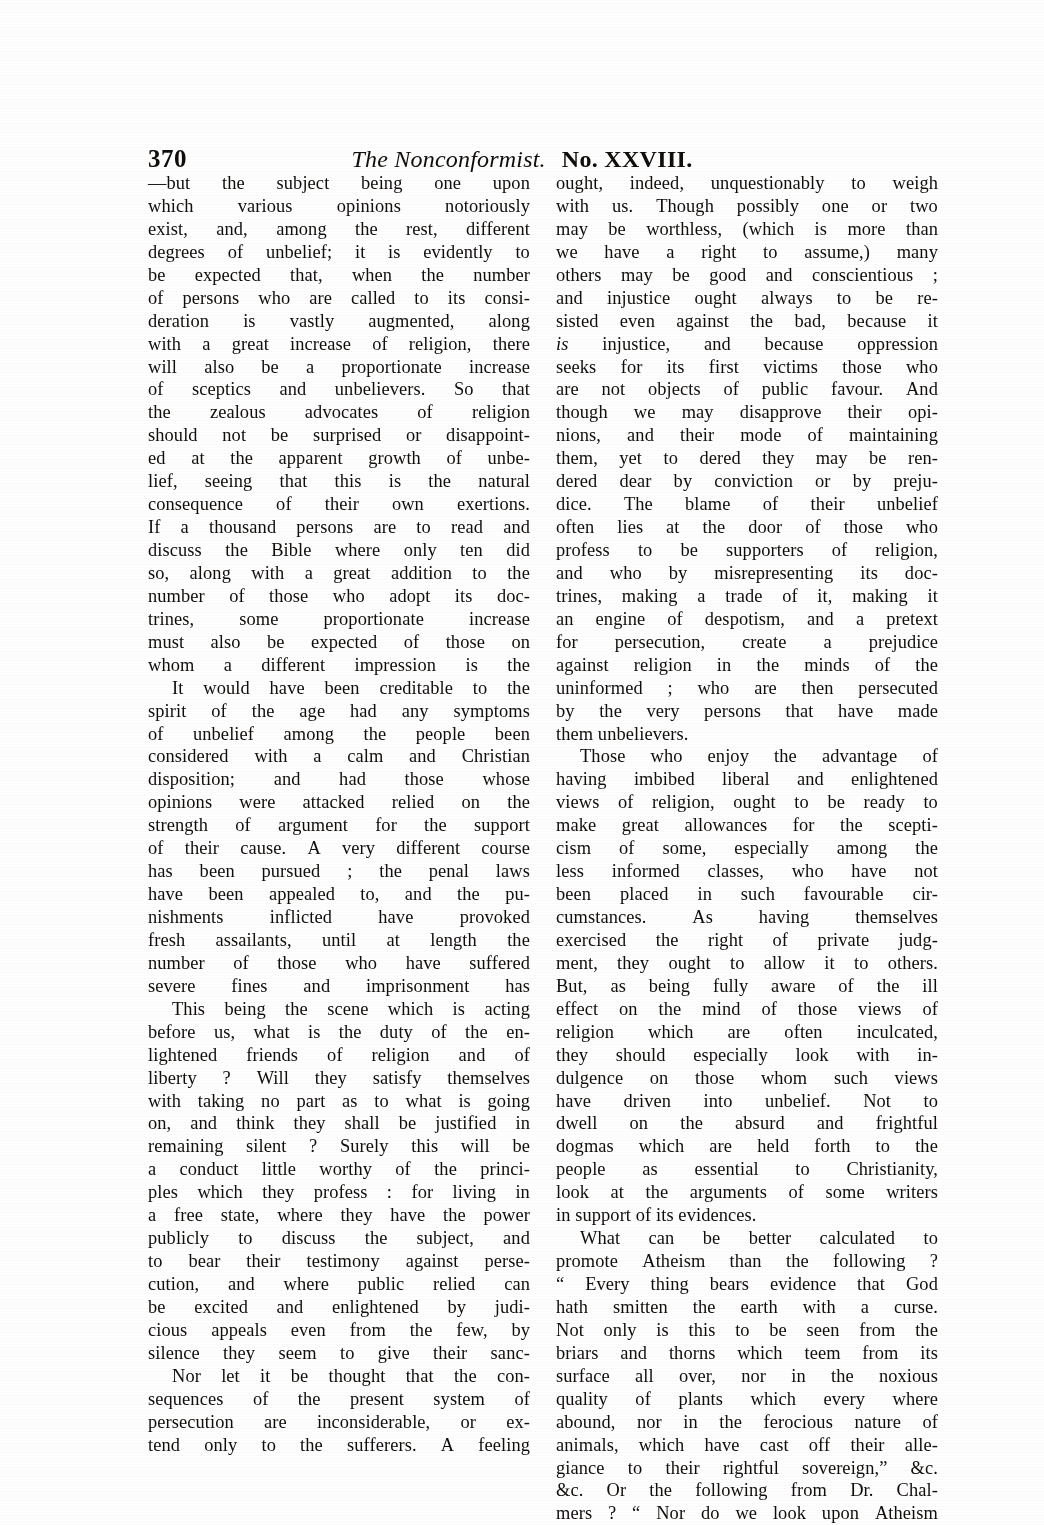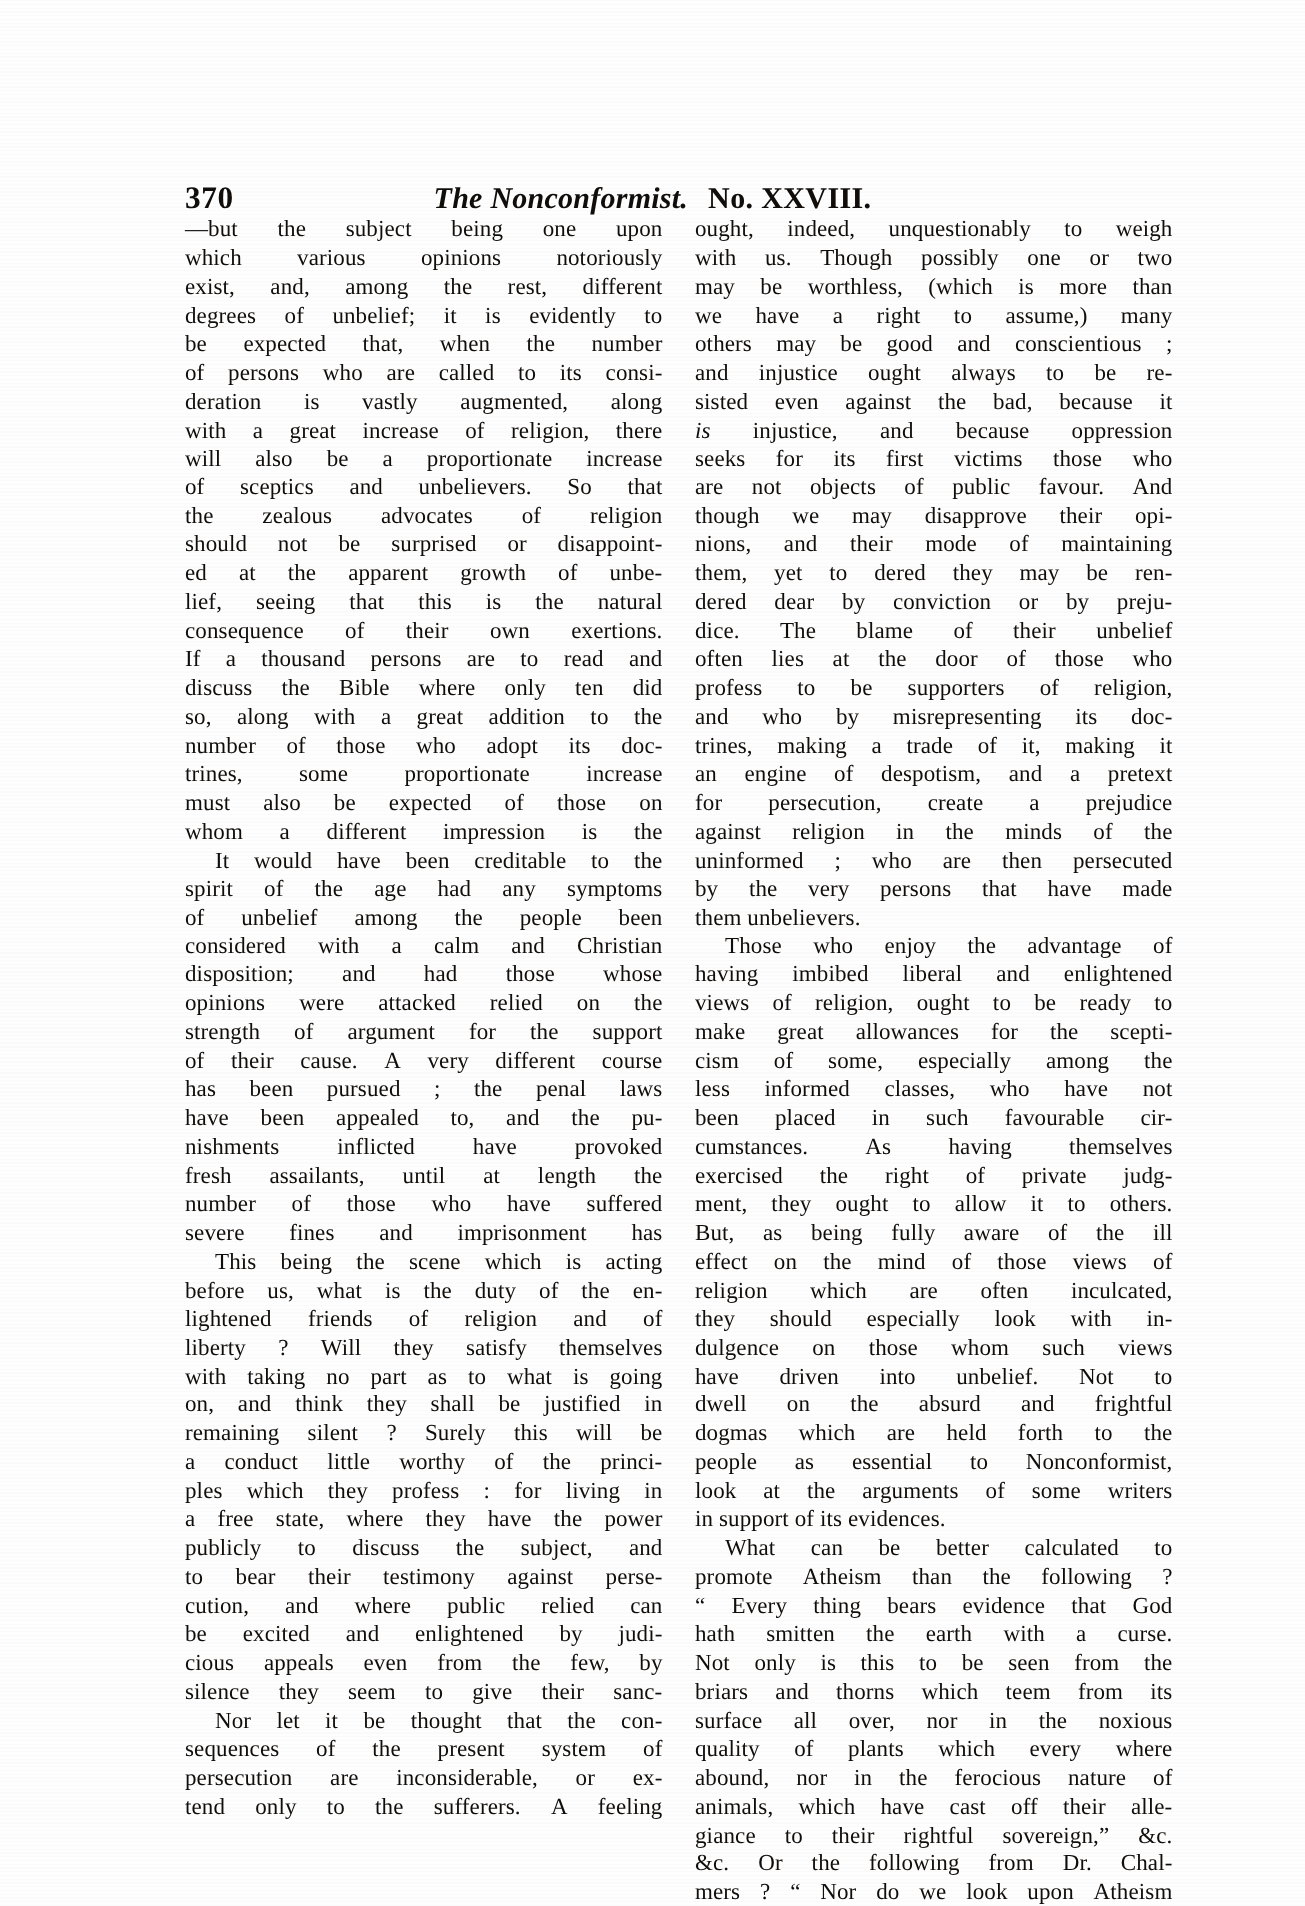--- a/index.html
+++ b/index.html
@@ -48,21 +48,21 @@
     position: absolute;
     left: 0;
     right: 0;
     top: 0;
     text-align: center;
     line-height: 34px;
     white-space: nowrap;
   }
   .head-title {
     font-style: italic;
-    font-weight: 700;
+    font-weight: 400;
     font-size: 24px;
     letter-spacing: 0.2px;
   }
   .head-number {
     font-weight: 700;
     font-size: 24px;
     margin-left: 16px;
     letter-spacing: 0.3px;
   }
 
@@ -961,21 +961,21 @@
           <span>held</span>
           <span>forth</span>
           <span>to</span>
           <span>the</span>
         </div>
         <div class="ln j">
           <span>people</span>
           <span>as</span>
           <span>essential</span>
           <span>to</span>
-          <span>Nonconformist,</span>
+          <span>Christianity,</span>
         </div>
         <div class="ln j">
           <span>look</span>
           <span>at</span>
           <span>the</span>
           <span>arguments</span>
           <span>of</span>
           <span>some</span>
           <span>writers</span>
         </div>

